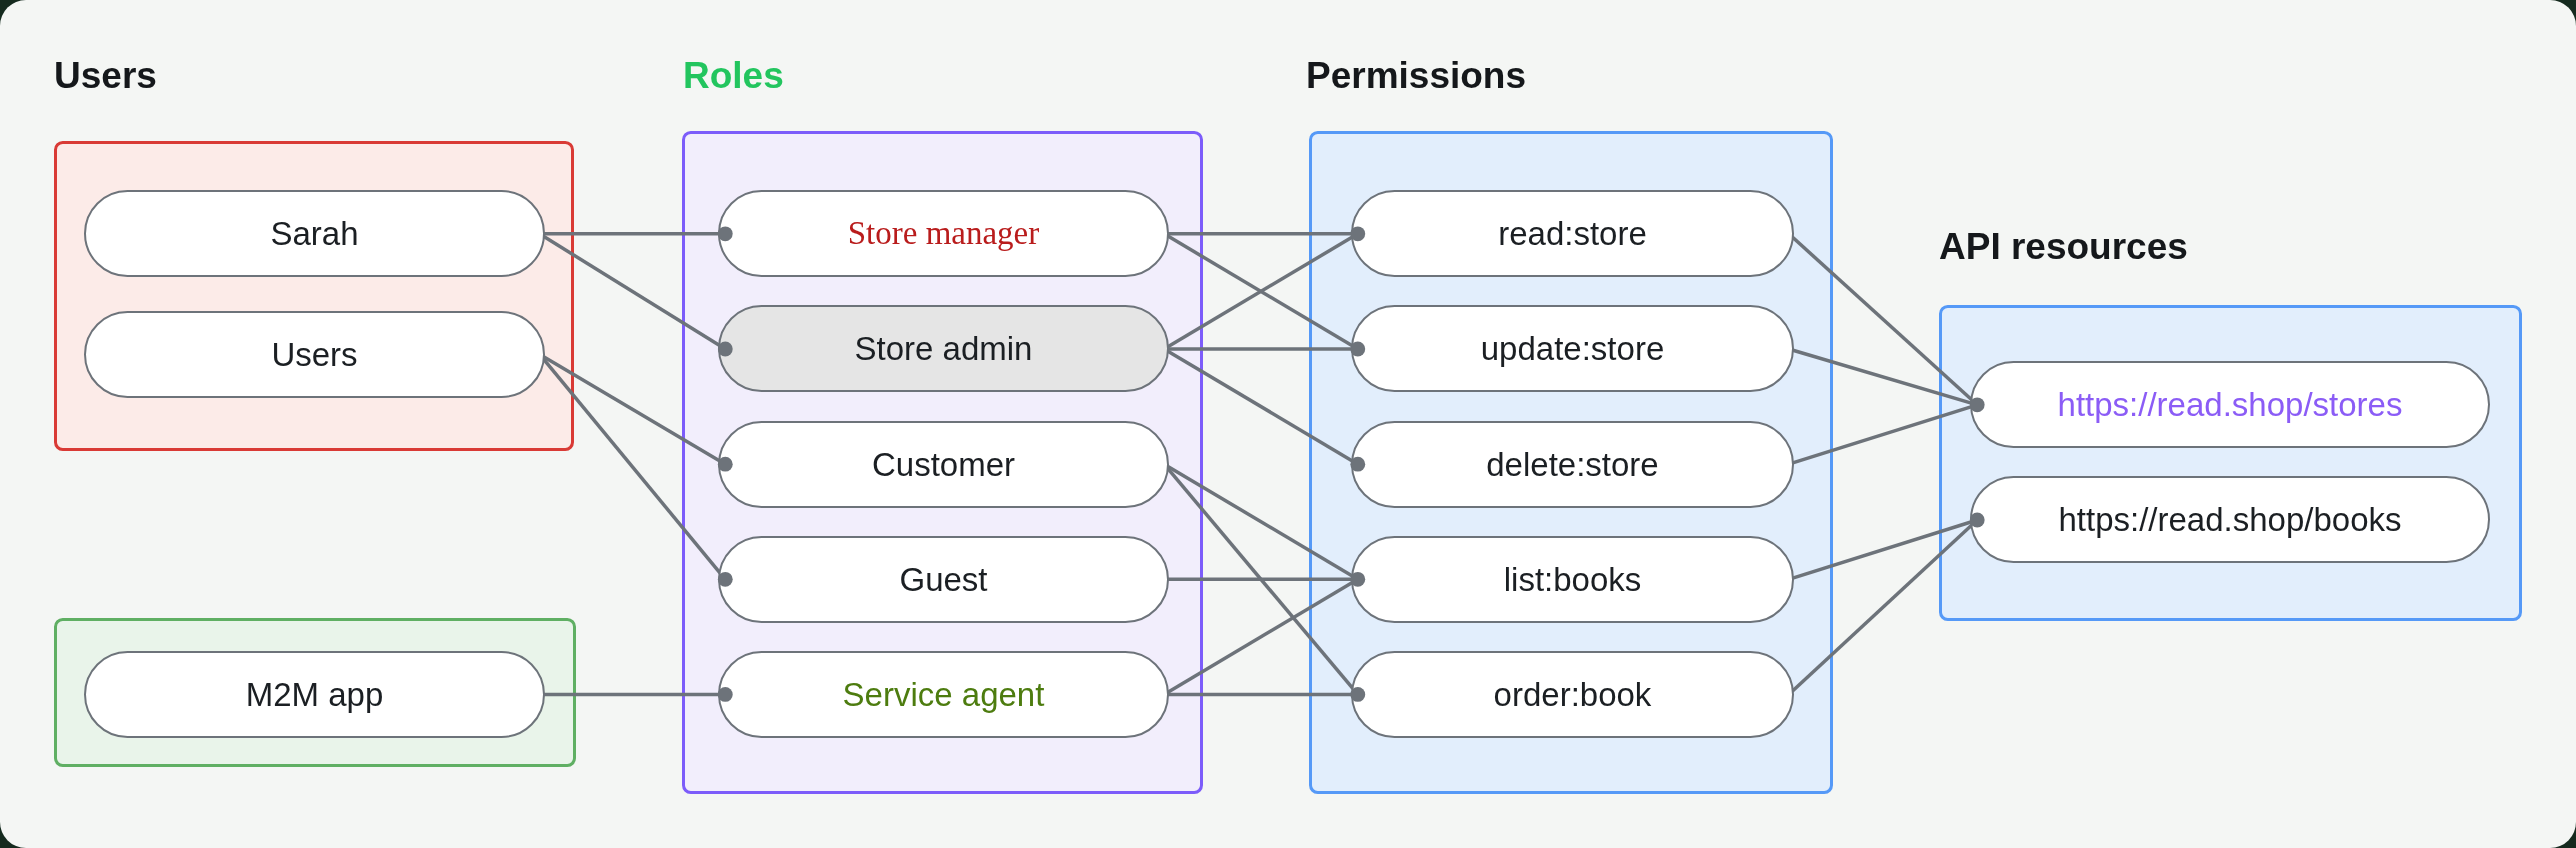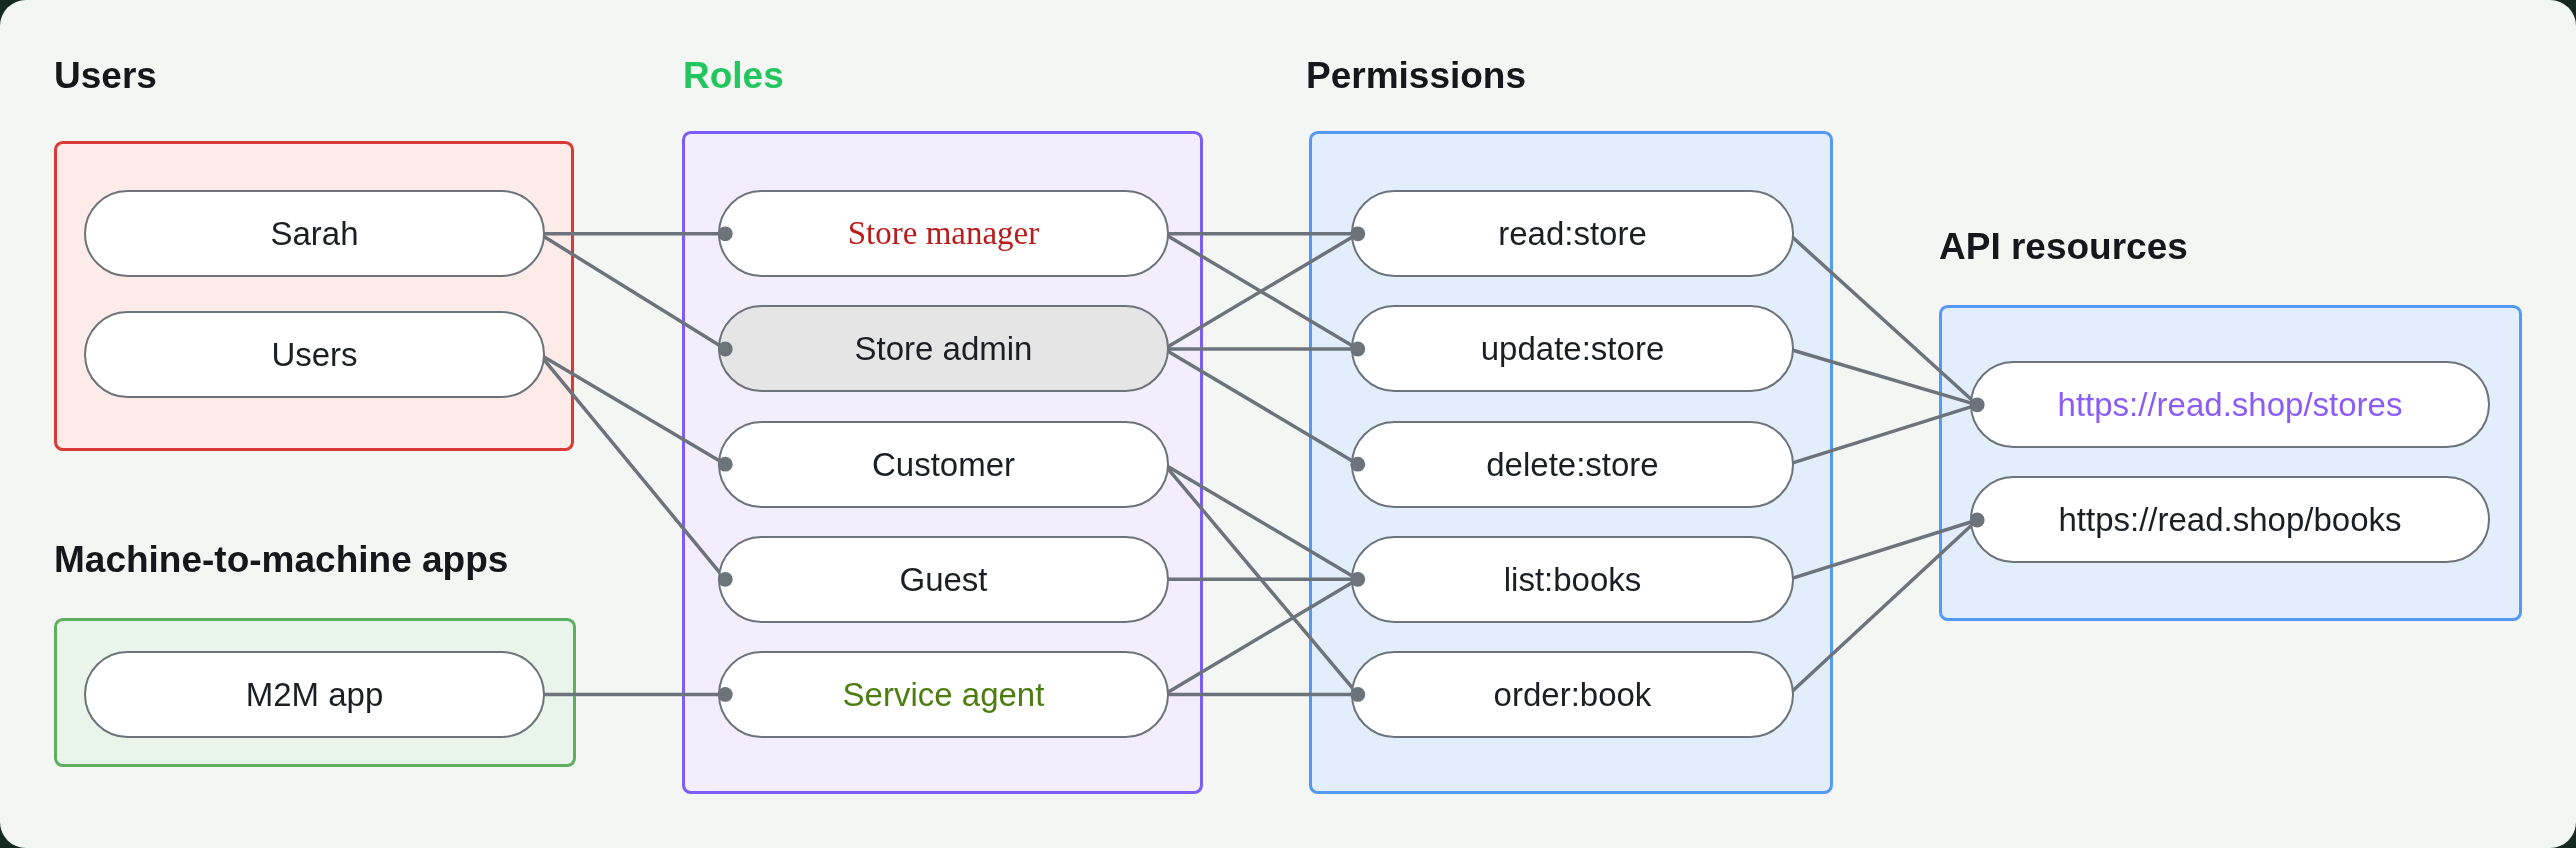--- a/index.html
+++ b/index.html
@@ -63,21 +63,20 @@
   <div class="layer">
     <div class="group-box" style="left: 54px; top: 141px; width: 520px; height: 310px; border-color: rgb(217, 58, 53); background: rgb(252, 235, 232);"></div>
     <div class="group-box" style="left: 54px; top: 618px; width: 522px; height: 149px; border-color: rgb(95, 175, 99); background: rgb(233, 244, 234);"></div>
     <div class="group-box" style="left: 682px; top: 131px; width: 521px; height: 663px; border-color: rgb(124, 92, 250); background: rgb(242, 238, 252);"></div>
     <div class="group-box" style="left: 1309px; top: 131px; width: 524px; height: 663px; border-color: rgb(85, 153, 247); background: rgb(226, 238, 252);"></div>
     <div class="group-box" style="left: 1939px; top: 305px; width: 583px; height: 316px; border-color: rgb(85, 153, 247); background: rgb(226, 238, 252);"></div>
   </div>
 
   <div class="layer">
     <div class="group-label" style="left: 54px; top: 54px; color: rgb(21, 24, 27);">Users</div>
-    <div class="group-label" style="left: 54px; top: 538px; color: rgb(21, 24, 27);">Machine-to-machine apps</div>
     <div class="group-label" style="left: 683px; top: 54px; color: #22c55e;">Roles</div>
     <div class="group-label" style="left: 1306px; top: 54px; color: rgb(21, 24, 27);">Permissions</div>
     <div class="group-label" style="left: 1939px; top: 225px; color: rgb(21, 24, 27); text-align: center;">API resources</div>
   </div>
 
   <svg class="layer" id="edge-layer" viewBox="0 0 2952 972" xmlns="http://www.w3.org/2000/svg">
       <line x1="618" y1="268" x2="831" y2="268" stroke="#6d737a" stroke-width="4"></line>
       <line x1="618" y1="268" x2="831" y2="400" stroke="#6d737a" stroke-width="4"></line>
       <line x1="618" y1="406" x2="831" y2="532" stroke="#6d737a" stroke-width="4"></line>
       <line x1="618" y1="406" x2="831" y2="664" stroke="#6d737a" stroke-width="4"></line>

